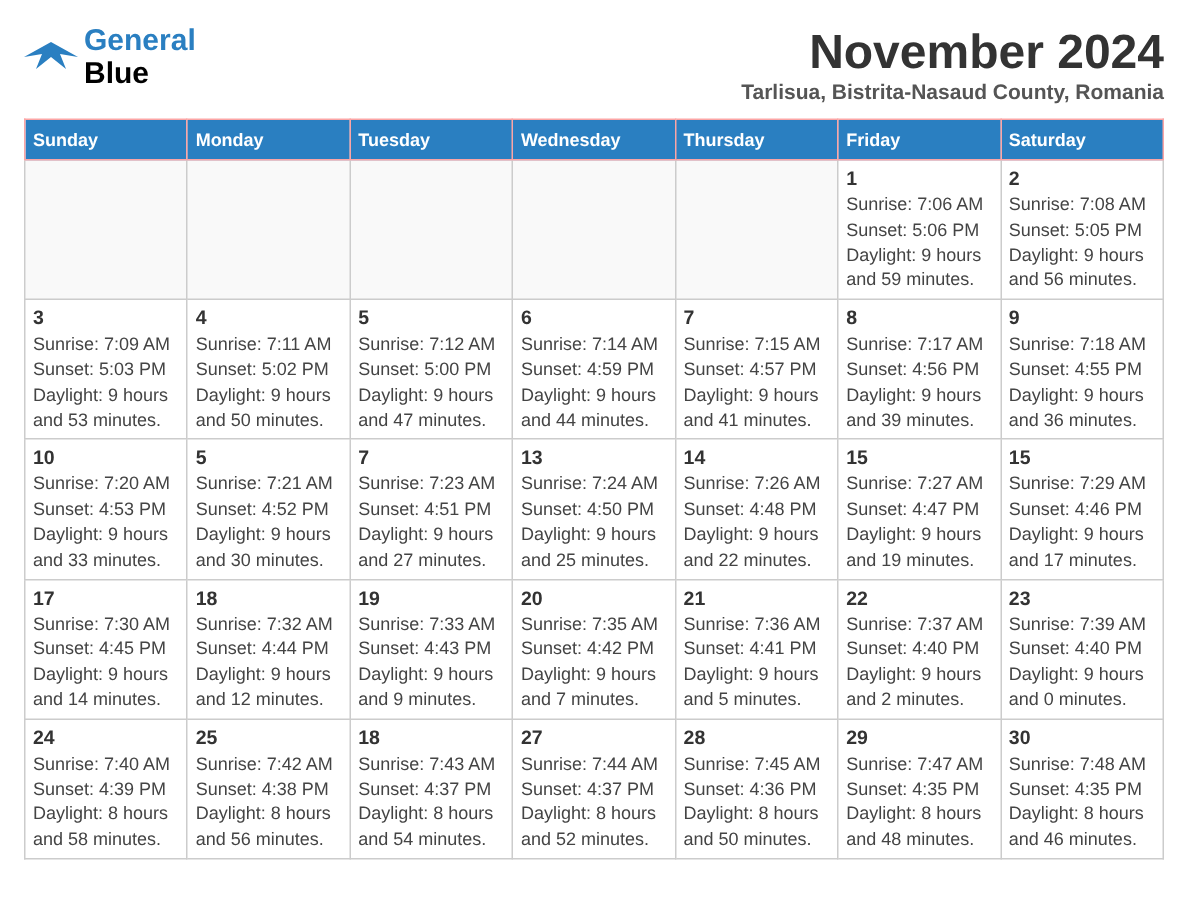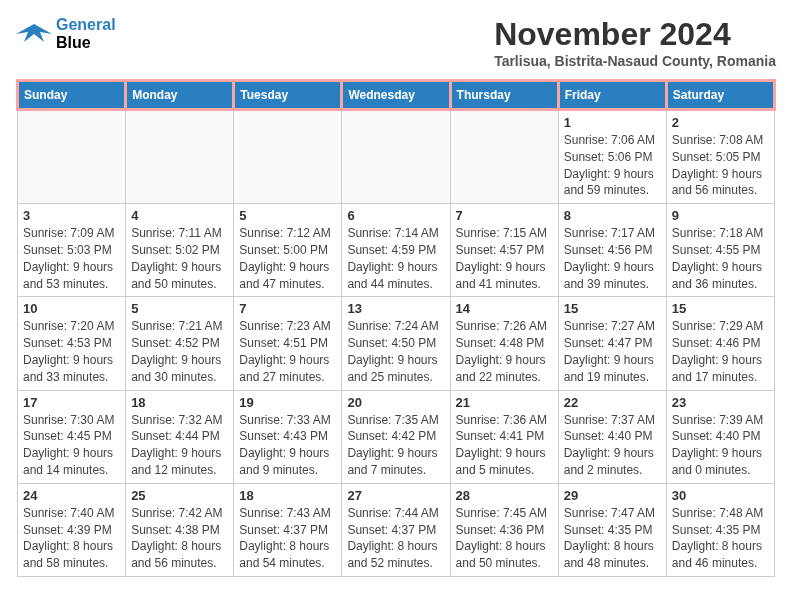--- a/index.html
+++ b/index.html
@@ -15,32 +15,32 @@
       align-items: flex-start;
       justify-content: space-between;
       margin-bottom: 10px;
     }
     .logo {
       display: flex;
       align-items: center;
       gap: 4px;
     }
     .logo-text {
-      font-size: 16px;
+      font-size: 20px;
       font-weight: bold;
       color: #333;
       line-height: 1.1;
     }
     .logo-text span { color: #2a7fc1; }
     .logo-bird {
       width: 36px;
       height: 28px;
     }
     .title-area {
-      text-align: left;
+      text-align: right;
       margin-left: 16px;
     }
     .month-title {
       font-size: 32px;
       font-weight: bold;
       color: #333;
     }
     .subtitle {
       font-size: 14px;
       color: #555;
@@ -51,21 +51,21 @@
       border-collapse: collapse;
       font-size: 11px;
     }
     .calendar th {
       background: #2a7fc1;
       color: #fff;
       text-align: left;
       padding: 6px 5px;
       font-size: 12px;
       font-weight: bold;
-      border: 3px solid #fca5a5;
+      border: 1px solid #fca5a5;
     }
     .calendar td {
       border: 1px solid #ccc;
       vertical-align: top;
       padding: 4px 5px;
       width: 108px;
       min-height: 80px;
       background: #fff;
     }
     .calendar td.empty {

